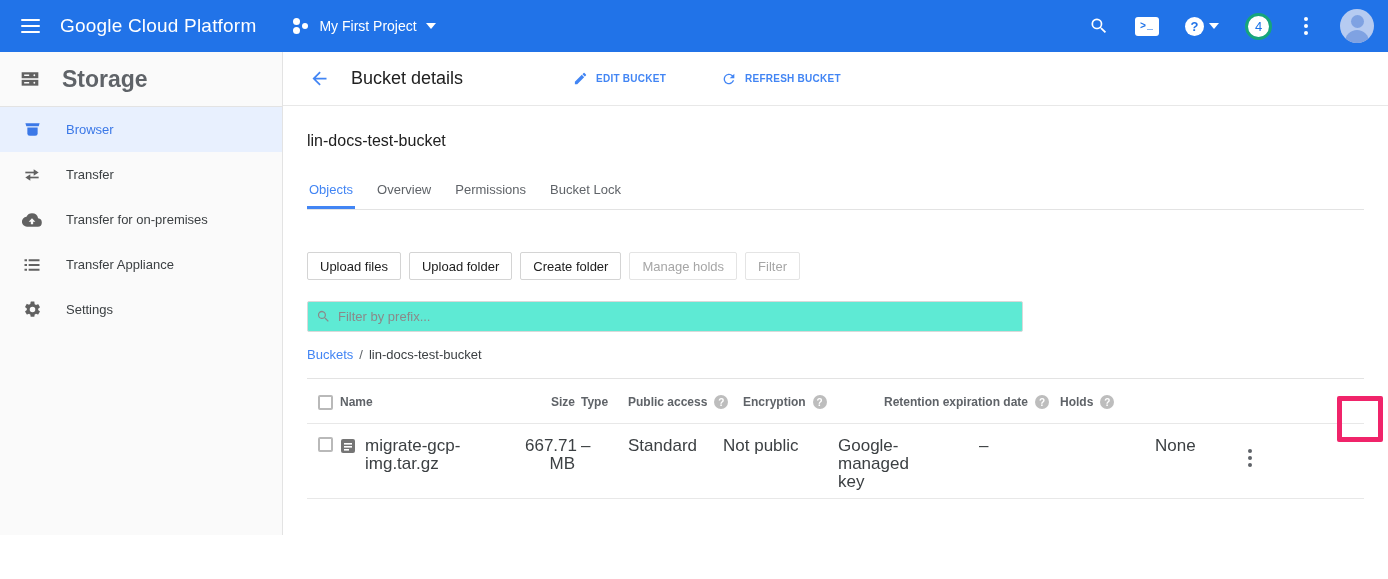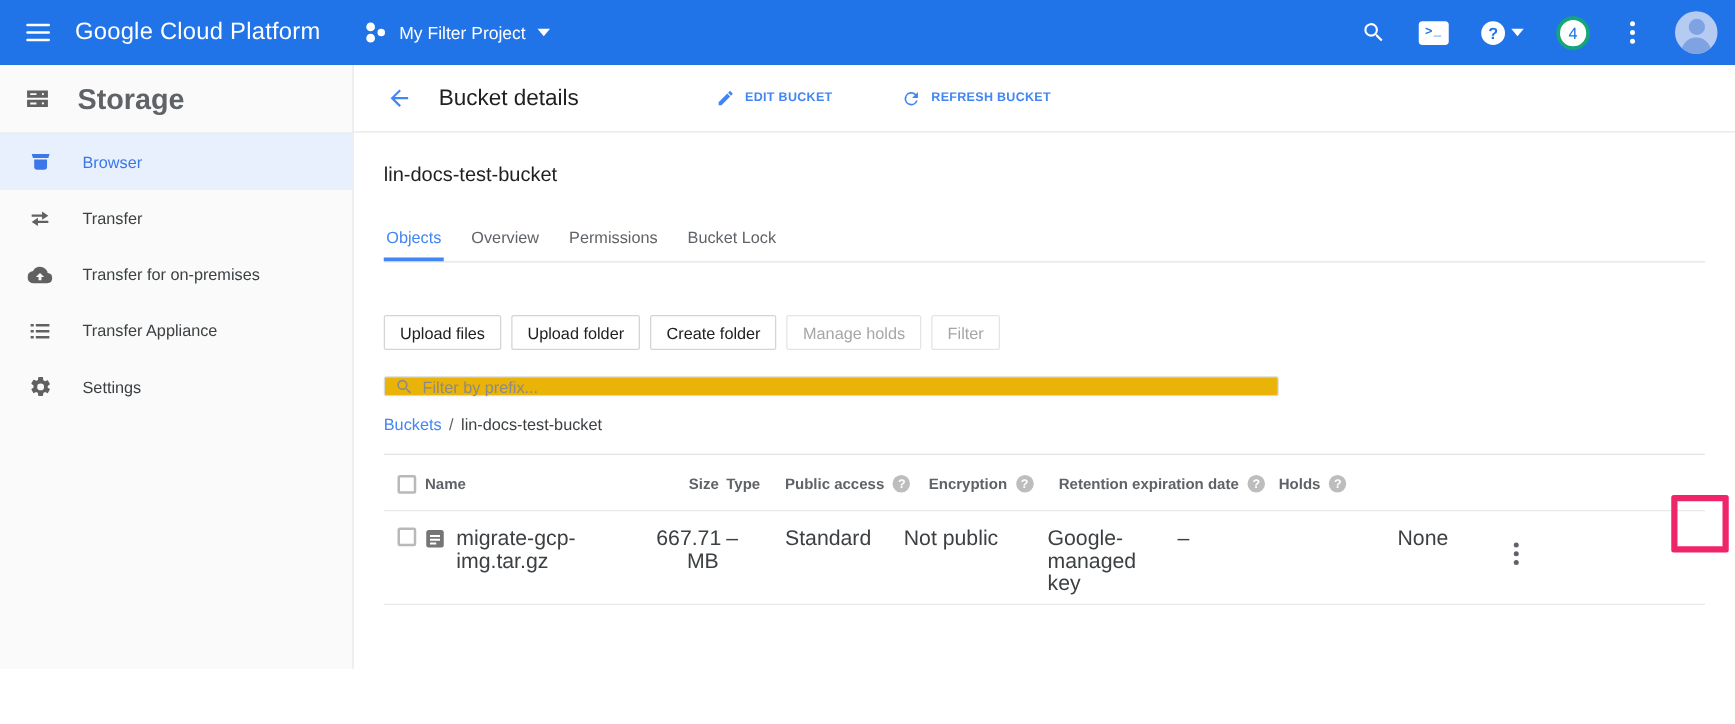--- a/index.html
+++ b/index.html
@@ -55,21 +55,21 @@
   .content { padding:0 24px; }
   .bucket-name { margin-top:26px; font-size:16px; color:#212121; }
   .tabs { margin-top:28px; display:flex; gap:20px; border-bottom:1px solid #E3E3E3; }
   .tab { font-size:13px; font-weight:500; color:#5F6368; padding:4px 2px 9px; cursor:pointer; border-bottom:3px solid transparent; }
   .tab.active { color:#4285F4; border-bottom-color:#4285F4; }
 
   .toolbar { margin-top:42px; display:flex; gap:8px; }
   .btn { height:28px; padding:0 12px; background:#fff; border:1px solid #D4D4D4; border-radius:2px; font-size:13px; color:#212121; display:flex; align-items:center; cursor:pointer; }
   .btn.disabled { color:#A6A6A6; border-color:#E4E4E4; cursor:default; }
 
-  .filter-box { margin-top:21px; width:716px; height:16px; border:1px solid #D9D9D9; border-radius:2px; display:flex; align-items:center; padding:0 8px; gap:7px; background:#eab308; }
+  .filter-box { margin-top:21px; width:716px; height:31px; border:1px solid #D9D9D9; border-radius:2px; display:flex; align-items:center; padding:0 8px; gap:7px; background:#5eead4; }
   .filter-box input { border:none; outline:none; flex:1; font-size:13px; color:#3C4043; font-family:inherit; background:transparent; }
   .filter-box input::placeholder { color:#8A8A8A; }
 
   .breadcrumb { margin-top:15px; font-size:13px; display:flex; gap:6px; align-items:center; }
   .breadcrumb .root { color:#4285F4; cursor:pointer; }
   .breadcrumb .sep { color:#5F6368; }
   .breadcrumb .cur { color:#3C4043; }
 
   
   .objects-table { margin-top:16px; border-top:1px solid #E3E3E3; }
@@ -84,21 +84,21 @@
   .col-name { width:180px; display:flex; gap:9px; align-items:flex-start; }
   .col-size { width:55px; text-align:right; justify-content:flex-end; }
   .col-size .wrapv { display:inline-block; max-width:50px; }
   .col-type { width:53px; padding-left:6px; }
   .col-storage { width:95px; }
   .col-modified { width:135px; }
   .col-modified .wrapv { display:inline-block; max-width:80px; }
   .col-public { width:115px; }
   .col-encryption { width:104px; }
   .col-encryption .wrapv { display:inline-block; max-width:92px; }
-  .col-retention { width:176px; }
+  .col-retention { width:176px;margin-left:37px; }
   .col-holds { width:64px; }
   .col-menu { width:47px; display:flex; justify-content:flex-end; padding-right:4px; }
   .checkbox { display:inline-block; width:15px; height:15px; border:2px solid #B9B9B9; border-radius:2px; background:#fff; cursor:pointer; }
   .help-dot { width:14px; height:14px; border-radius:50%; background:#BDBDBD; color:#fff; font-size:10px; font-weight:700; display:inline-flex; align-items:center; justify-content:center; flex:none; }
   .file-ico { margin-top:1px; flex:none; }
   .name-text { color:#3C4043; }
   .row-kebab { display:flex; flex-direction:column; gap:3px; padding:6px 10px; cursor:pointer; margin-top:6px; }
   .row-kebab i { width:4px; height:4px; background:#5F6368; border-radius:50%; }
 
   
@@ -115,21 +115,21 @@
         <i></i>
         <i></i>
       </div>
     <div class="brand">Google Cloud Platform</div>
     <div class="project-sel">
       <span class="proj-dots">
           <b></b>
           <b></b>
           <b></b>
         </span>
-      <span class="project-label">My Filter Project</span>
+      <span class="project-label">My First Project</span>
       <span class="caret"></span>
     </div>
     <div class="top-spacer"></div>
     <div class="top-right">
       <div class="icon-btn">
         <svg width="20" height="20" viewBox="0 0 24 24" fill="#fff">
             <path d="M15.5 14h-.79l-.28-.27a6.5 6.5 0 1 0-.7.7l.27.28v.79l5 4.99L20.49 19l-4.99-5zm-6 0A4.5 4.5 0 1 1 14 9.5 4.5 4.5 0 0 1 9.5 14z"></path>
           </svg>
       </div>
       <div class="icon-btn">

